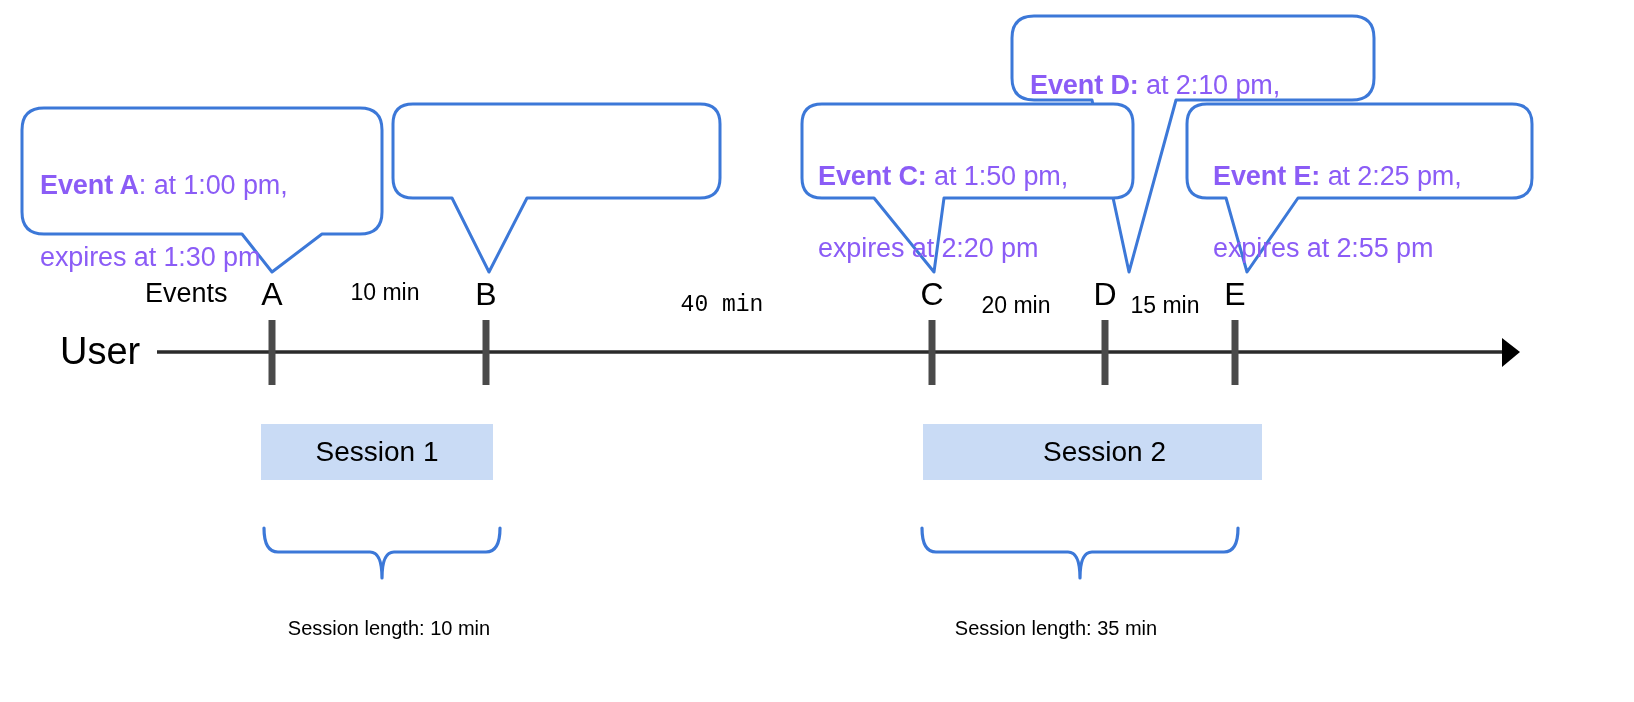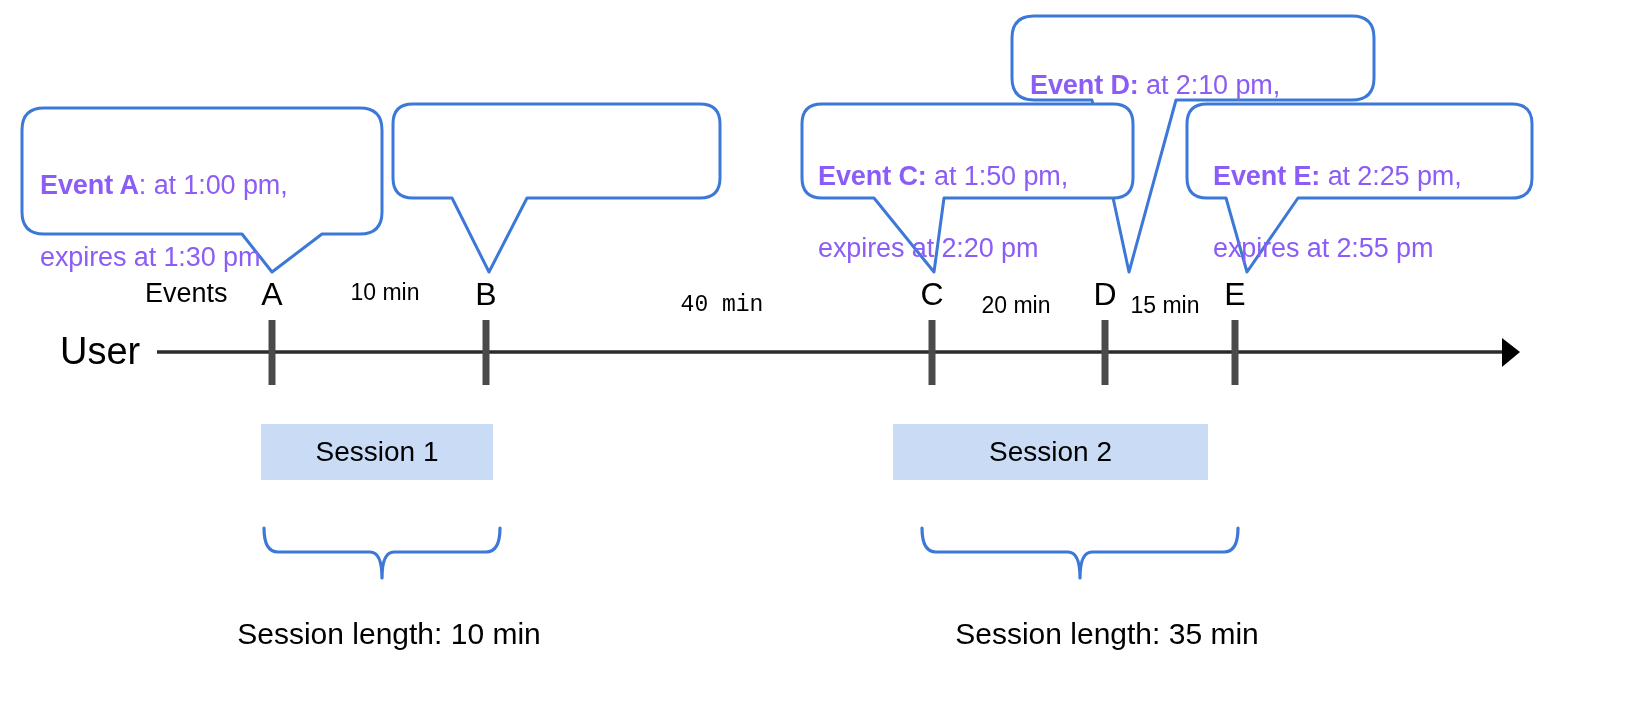--- a/index.html
+++ b/index.html
@@ -67,21 +67,21 @@
     align-items: center;
     justify-content: center;
   }
   .session-bar span {
     font-size: 28px;
     color: #000000;
     white-space: nowrap;
   }
   .session-length {
     position: absolute;
-    font-size: 30px;
+    font-size: 20px;
     color: #000000;
     text-align: center;
     white-space: nowrap;
     transform: translateX(-50%);
   }
 </style>
 </head>
 <body>
 
 <div id="stage">
@@ -183,20 +183,20 @@
 
   <div class="gap-label" style="left:385px; top:279px;">10 min</div>
   <div class="gap-label" style="left:722px; top:292px;font-family:Liberation Mono, monospace;">40 min</div>
   <div class="gap-label" style="left:1016px; top:292px;">20 min</div>
   <div class="gap-label" style="left:1165px; top:292px;">15 min</div>
 
   <div class="session-bar" style="left:261px; top:424px; width:232px; height:56px;align-items:center;">
     <span>Session 1</span>
   </div>
 
-  <div class="session-bar" style="left:893px; top:424px; width:315px; height:56px;">
+  <div class="session-bar" style="left:923px; top:424px; width:315px; height:56px;padding-left:24px;">
     <span>Session 2</span>
   </div>
 
   <div class="session-length" style="left:389px; top:617px;">Session length: 10 min</div>
-  <div class="session-length" style="left:1107px; top:617px;">Session length: 35 min</div>
+  <div class="session-length" style="left:1056px; top:617px;">Session length: 35 min</div>
 
 </div>
 
 </body></html>

